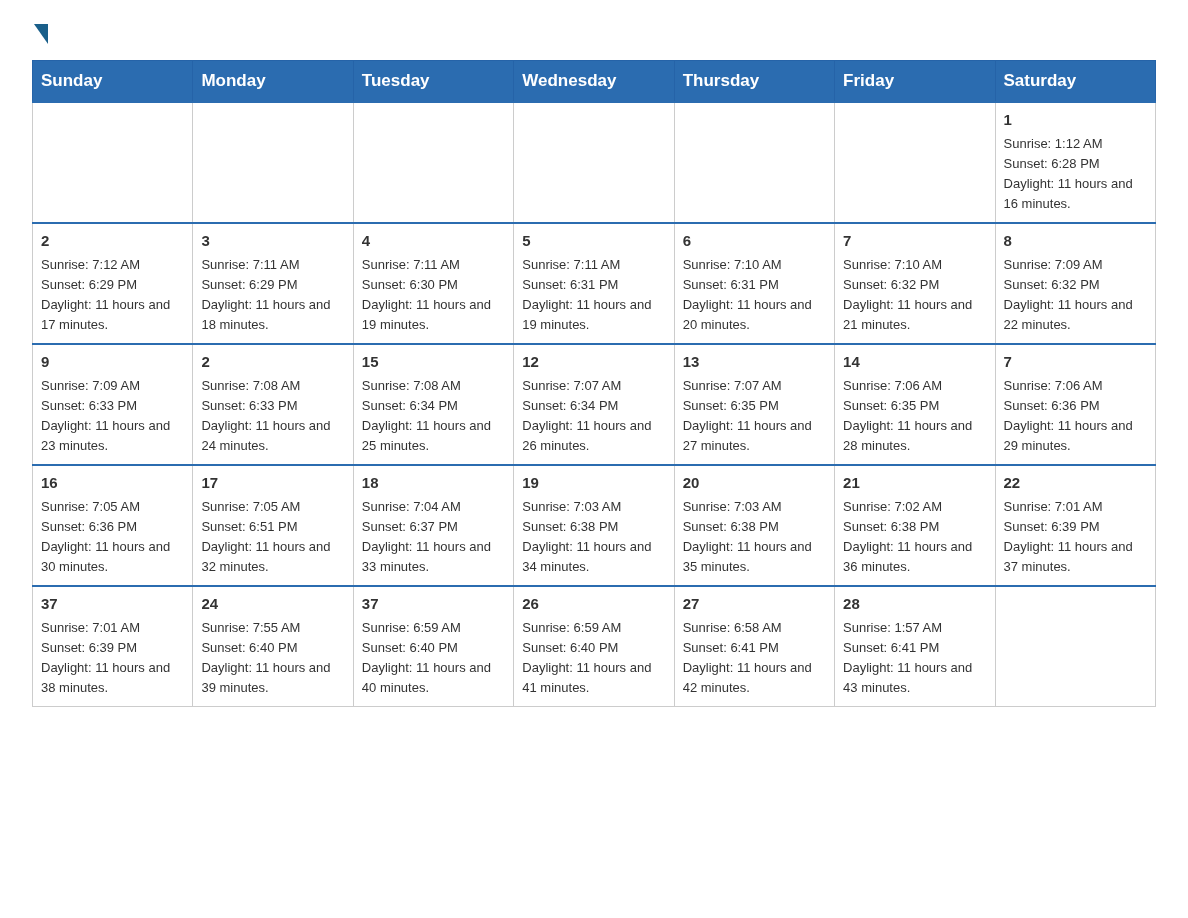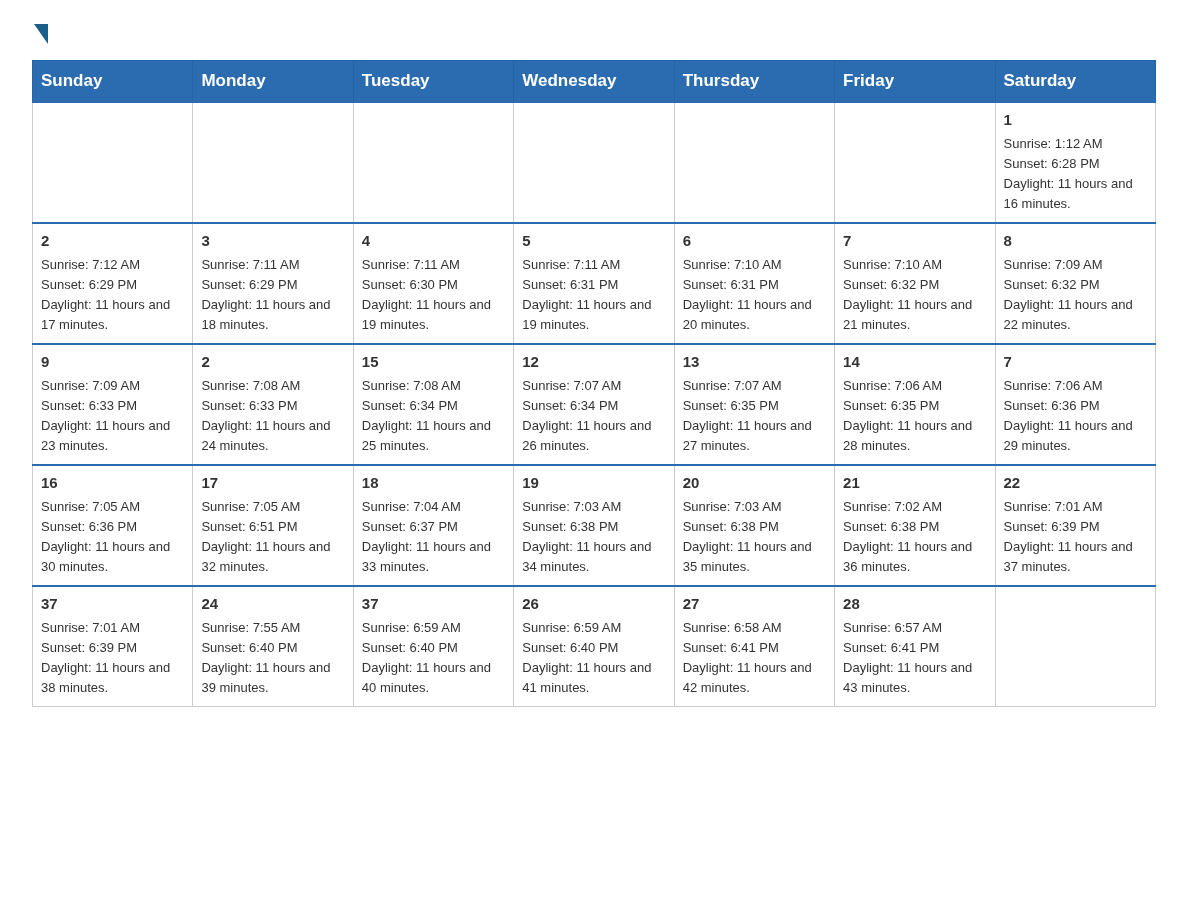--- a/index.html
+++ b/index.html
@@ -294,20 +294,20 @@
 Daylight: 11 hours and 41 minutes.</div>
         </td>
         <td>
           <span class="day-num">27</span>
           <div class="day-info">Sunrise: 6:58 AM
 Sunset: 6:41 PM
 Daylight: 11 hours and 42 minutes.</div>
         </td>
         <td>
           <span class="day-num">28</span>
-          <div class="day-info">Sunrise: 6:57 AM
+          <div class="day-info">Sunrise: 1:57 AM
 Sunset: 6:41 PM
 Daylight: 11 hours and 43 minutes.</div>
         </td>
         <td></td>
       </tr>
     </tbody>
 </table>
 
 </body></html>

